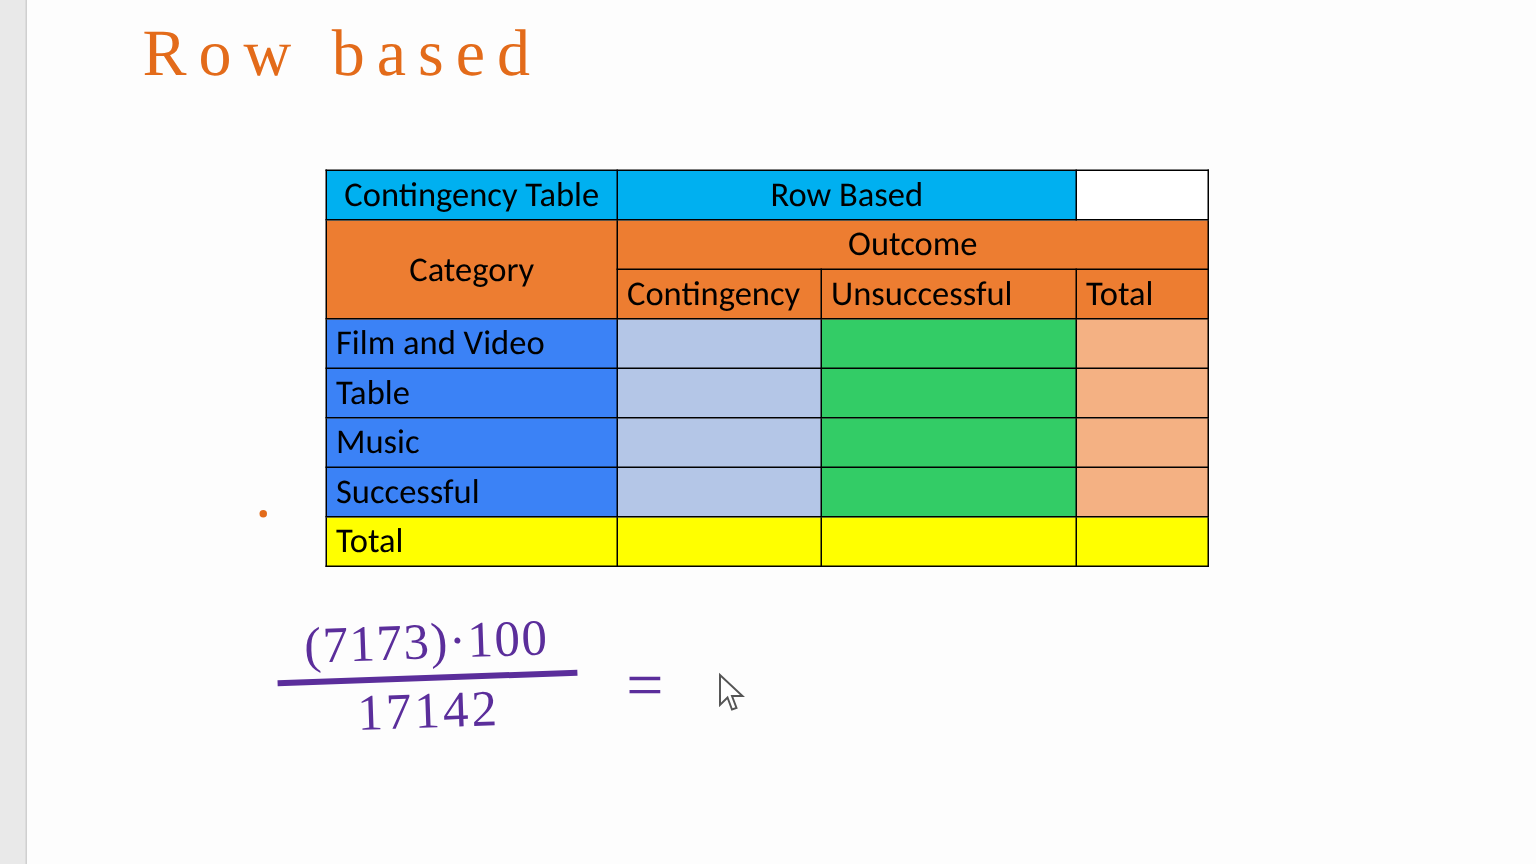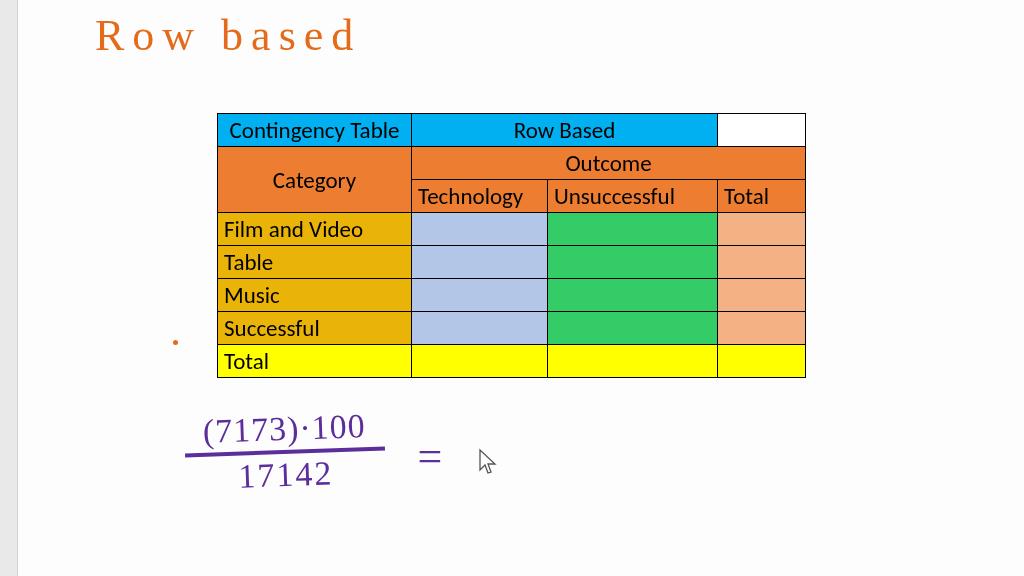--- a/index.html
+++ b/index.html
@@ -40,21 +40,21 @@
       padding: 2px 6px;
       text-align: left;
       vertical-align: middle;
       color: #000;
     }
     .tbl .h34 { height: 34px; }
     .tbl .center { text-align: center; }
     .c-cyan   { background: #00b0f0; }
     .c-orange { background: #ed7d31; }
     .c-white  { background: #fff; }
-    .c-blue   { background: #eab308; color: #000; }
+    .c-blue   { background: #3b82f6; color: #000; }
     .c-lblue  { background: #b4c6e7; }
     .c-green  { background: #33cc66; }
     .c-peach  { background: #f4b183; }
     .c-yellow { background: #ffff00; }
     .w-cat   { width: 194px; }
     .w-succ  { width: 136px; }
     .w-unsc  { width: 170px; margin-left: 20px; }
     .w-tot   { width: 88px; }
     .dot {
       position: absolute;
@@ -108,21 +108,21 @@
       <tr>
     <td class="c-cyan w-cat center">Contingency Table</td>
     <td class="c-cyan center" colspan="2">Row Based</td>
     <td class="c-white w-tot"></td>
   </tr>
   <tr>
     <td class="c-orange w-cat center h34" rowspan="2">Category</td>
     <td class="c-orange center" colspan="3">Outcome</td>
   </tr>
   <tr>
-    <td class="c-orange w-succ">Technology</td>
+    <td class="c-orange w-succ">Contingency</td>
     <td class="c-orange w-unsc">Unsuccessful</td>
     <td class="c-orange w-tot">Total</td>
   </tr>
   <tr>
     <td class="c-blue w-cat">Film and Video</td>
     <td class="c-lblue"></td>
     <td class="c-green"></td>
     <td class="c-peach"></td>
   </tr>
   <tr>

